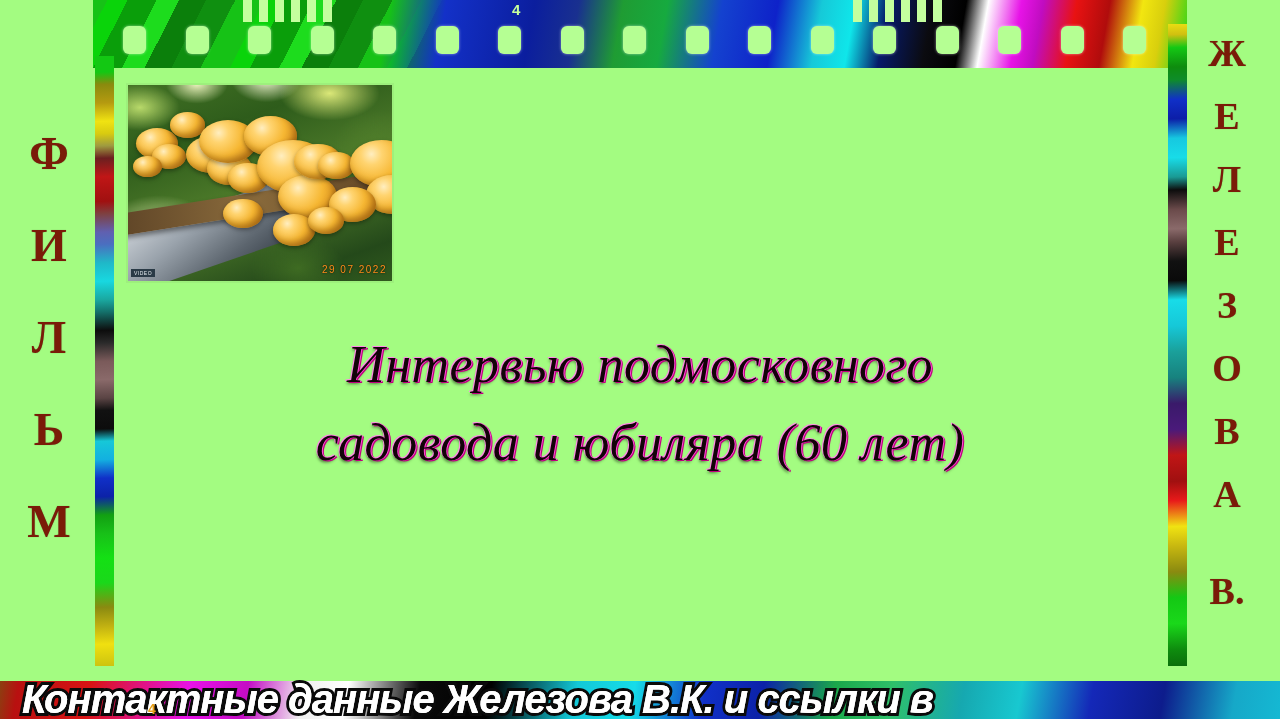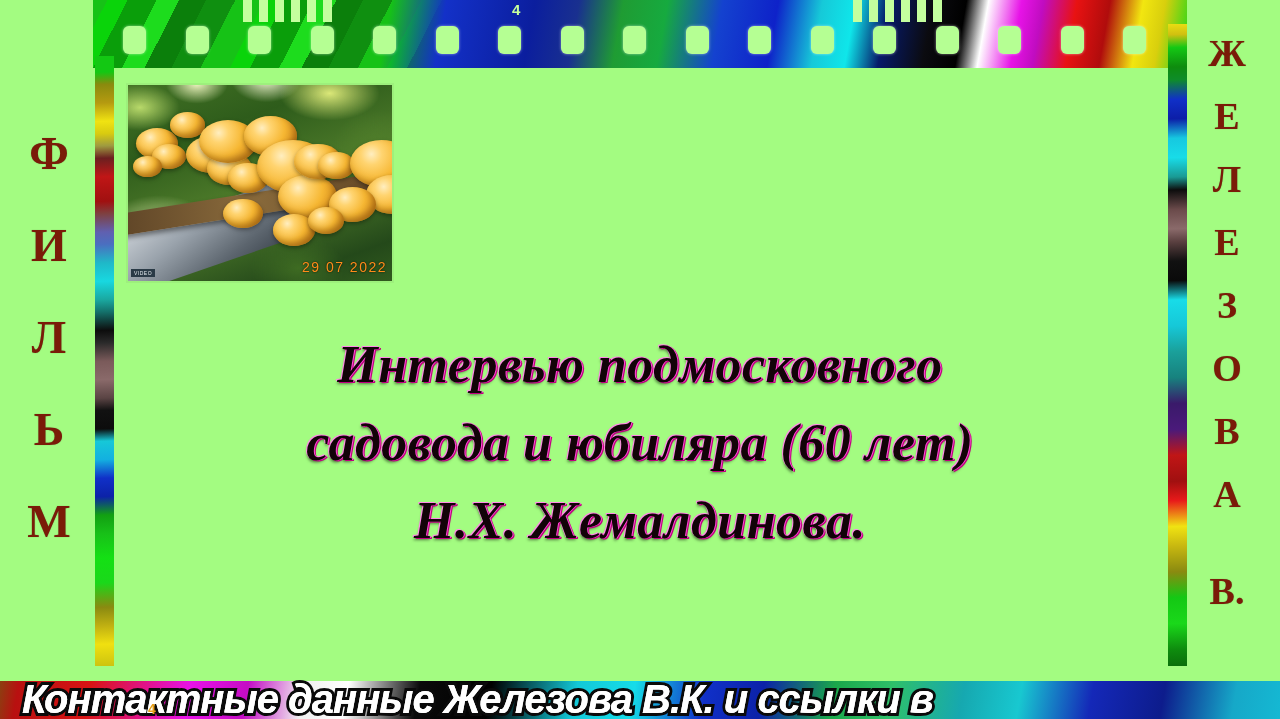--- a/index.html
+++ b/index.html
@@ -151,36 +151,36 @@
     background:linear-gradient(160deg,#d8dde2 0%,#9aa3ac 40%,#5d666f 75%,#39414a 100%);
     transform:rotate(-19deg);
   }
   .photo .ap{
     position:absolute;border-radius:50%;
     background:radial-gradient(circle at 34% 30%, #ffe9a8 0%, #ffc council 1%, #f6b733 46%, #d98f1d 78%, #a96a12 100%);
     box-shadow:inset -3px -4px 6px rgba(120,70,10,.5), 0 2px 4px rgba(0,0,0,.35);
   }
   .photo .ap{background:radial-gradient(circle at 34% 30%, #ffeec0 0%, #ffd470 20%, #f6b733 50%, #d98f1d 80%, #a86912 100%);}
   .photo .stamp{
-    position:absolute;right:5px;bottom:6px;color:#ff8c1a;font-size:14px;
+    position:absolute;right:5px;bottom:6px;color:#ff8c1a;font-size:10px;
     font-family:"Liberation Sans",sans-serif;letter-spacing:1.5px;
     text-shadow:0 0 2px rgba(0,0,0,.8);
   }
   .photo .wm{
     position:absolute;left:3px;bottom:4px;color:#dfe6ea;font-size:5px;
     font-family:"Liberation Sans",sans-serif;background:#2a3a46;padding:1px 3px;
     letter-spacing:.5px;
   }
 
   
   .title{
     position:absolute;left:140px;top:326px;width:1000px;
     text-align:center;color:#120308;
     font-family:"Liberation Serif",serif;
-    font-style:italic;font-weight:700;font-size:52px;line-height:78px;
+    font-style:italic;font-weight:400;font-size:52px;line-height:78px;
     text-shadow:
       1px 0 0 #ff4fd8, 2px 1px 0 #c0007f,
       -1px -1px 0 #ff8ae6, 0 2px 3px rgba(0,0,0,.5);
     letter-spacing:.5px;
   }
   .title .l3{ }
 
   
   .capband{
     position:absolute;left:0;bottom:0;width:1280px;height:38px;overflow:hidden;
@@ -336,21 +336,20 @@
         <div class="ap" style="left: 55%; top: 66%; width: 16%; height: 16%;"></div>
         <div class="ap" style="left: 68%; top: 62%; width: 14%; height: 14%;"></div>
       </div>
     <div class="stamp">29 07 2022</div>
     <div class="wm">VIDEO</div>
   </div>
 
   <div class="title">
     <div>Интервью подмосковного</div>
     <div>садовода и юбиляра (60 лет)</div>
-    <div class="l3">Н.Х. Жемалдинова.</div>
   </div>
 
   <div class="capband">
     <div class="cb-bands"></div>
   </div>
   <div class="num4-bot">4</div>
   <div class="caption">Контактные данные Железова В.К. и ссылки в</div>
   <div class="caption-top">Контактные данные Железова В.К. и ссылки в</div>
 
 </div>

